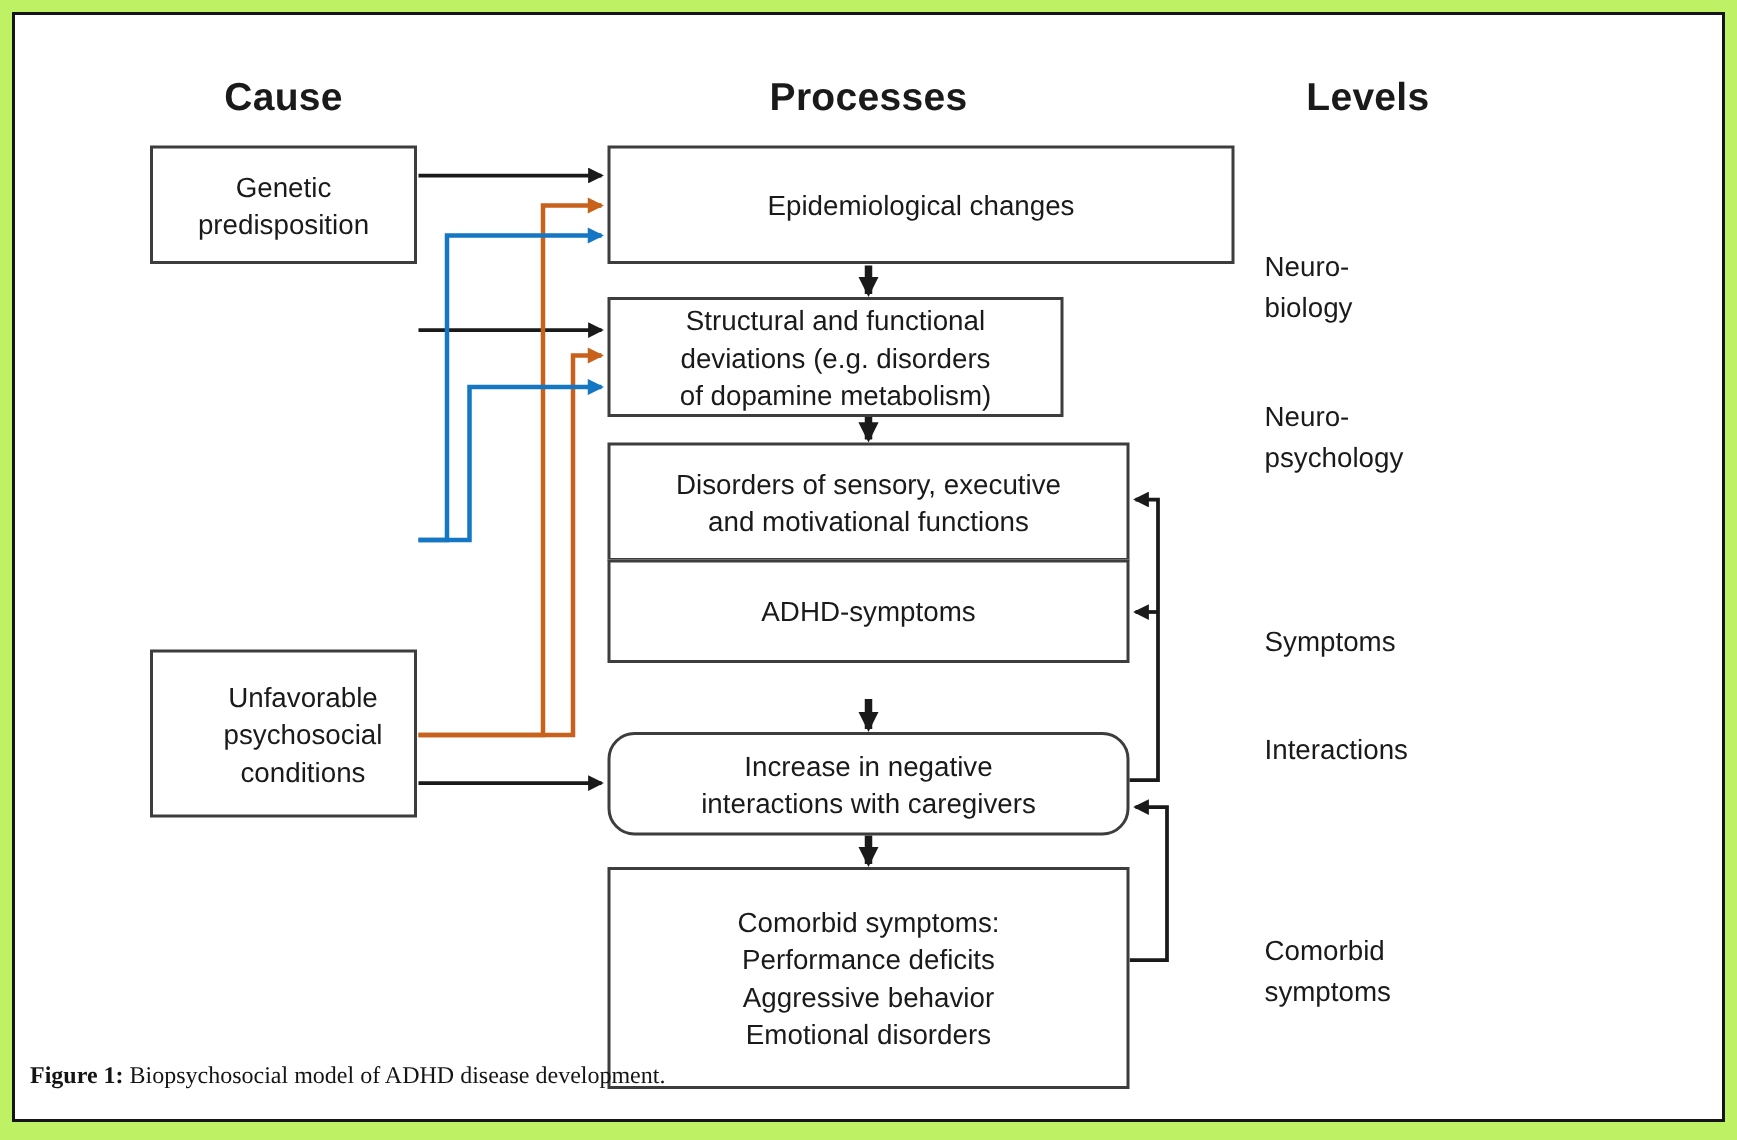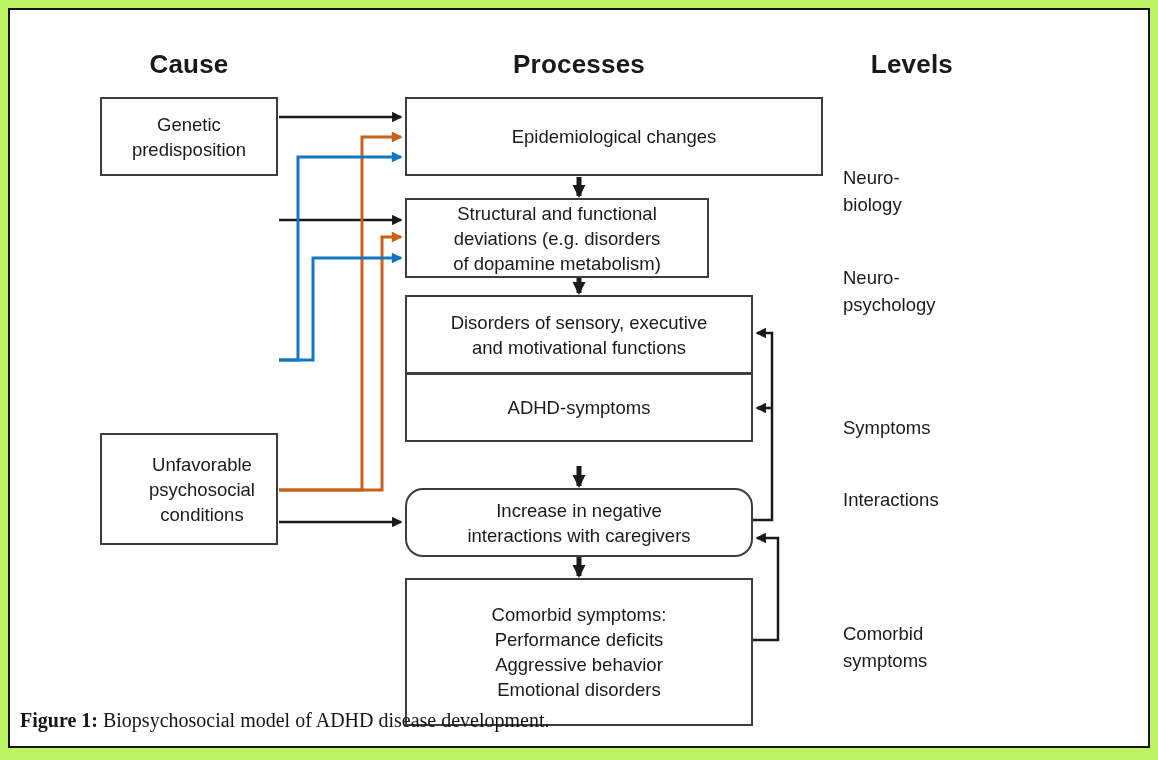--- a/index.html
+++ b/index.html
@@ -34,21 +34,21 @@
   .edge{fill:none;}
   .e-k{stroke:var(--arrow-black);stroke-width:2.5;}
   .e-o{stroke:var(--arrow-orange);stroke-width:3;}
   .e-b{stroke:var(--arrow-blue);stroke-width:3;}
   .e-big{stroke:var(--arrow-black);stroke-width:5;}
   .mf-k{fill:var(--arrow-black);}
   .mf-o{fill:var(--arrow-orange);}
   .mf-b{fill:var(--arrow-blue);}
   .caption{
     position:absolute;left:20px;top:709px;font-family:"Liberation Serif",serif;
-    font-size:20px;color:#141414;
+    font-size:16px;color:#141414;
   }
   .caption b{font-weight:bold;}
 </style>
 </head>
 <body>
 
 <div id="canvas">
   <div class="frame"></div>
 
   <svg class="arrow-layer" viewBox="0 0 1158 760" xmlns="http://www.w3.org/2000/svg">

